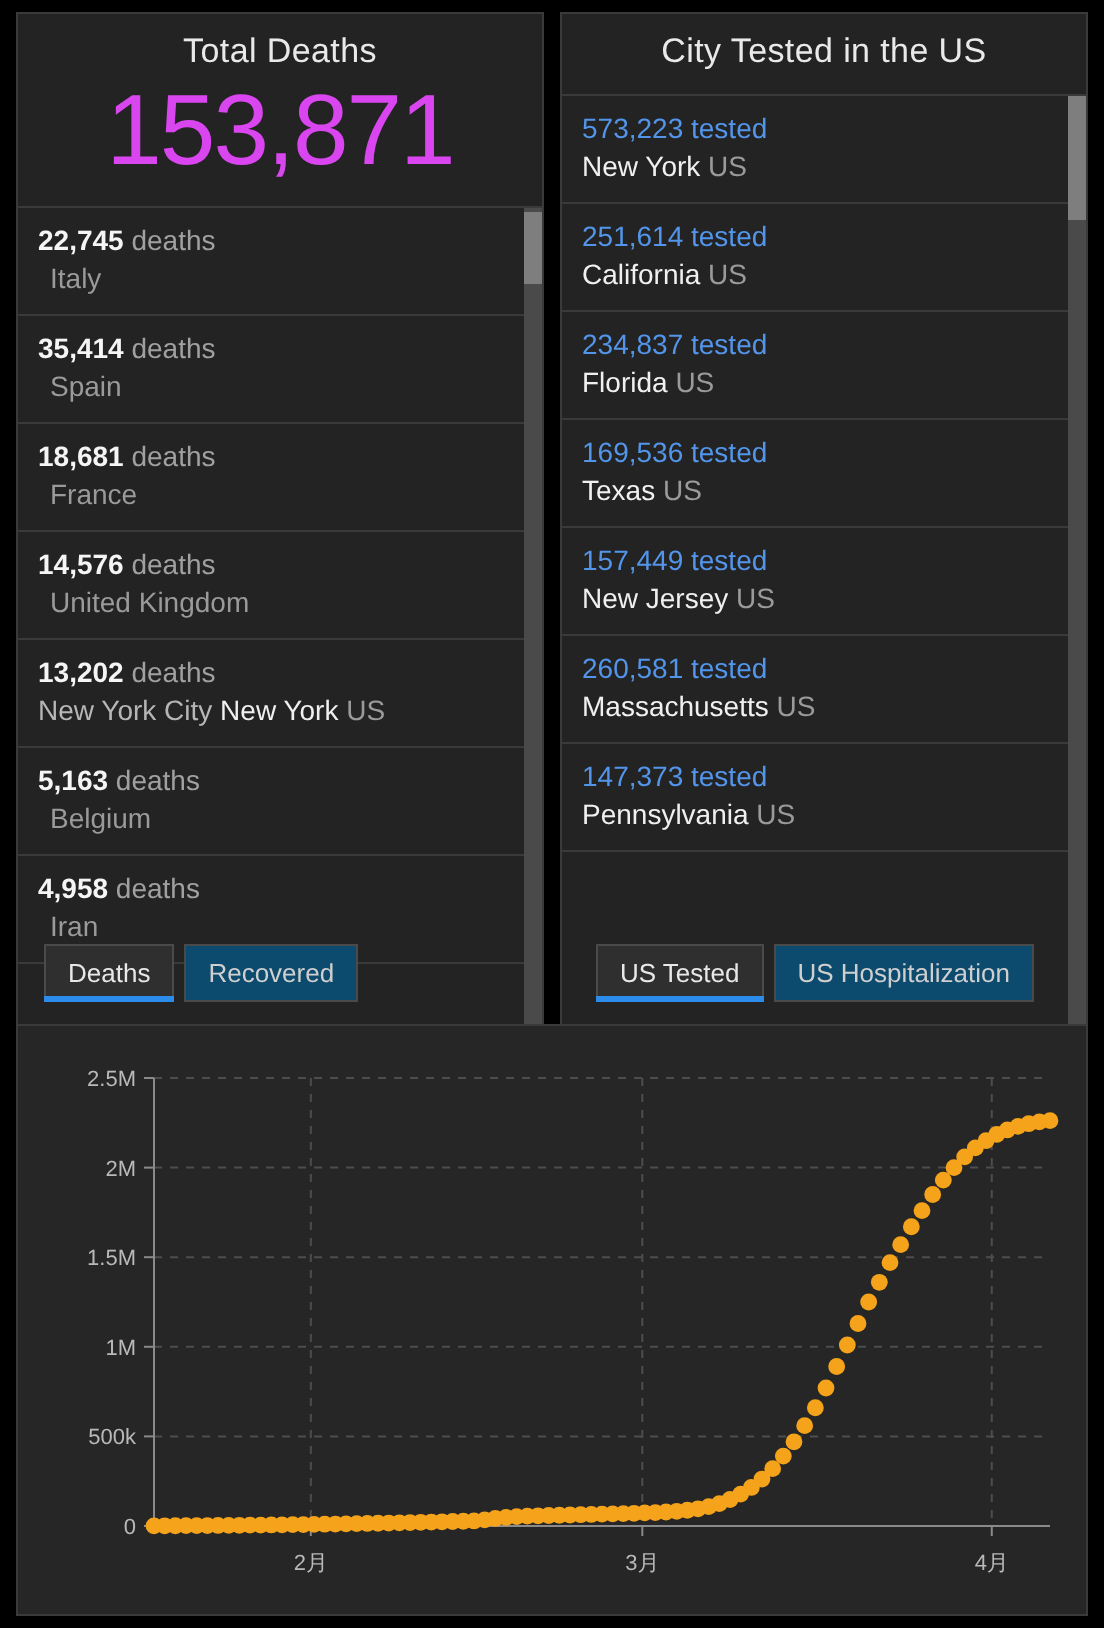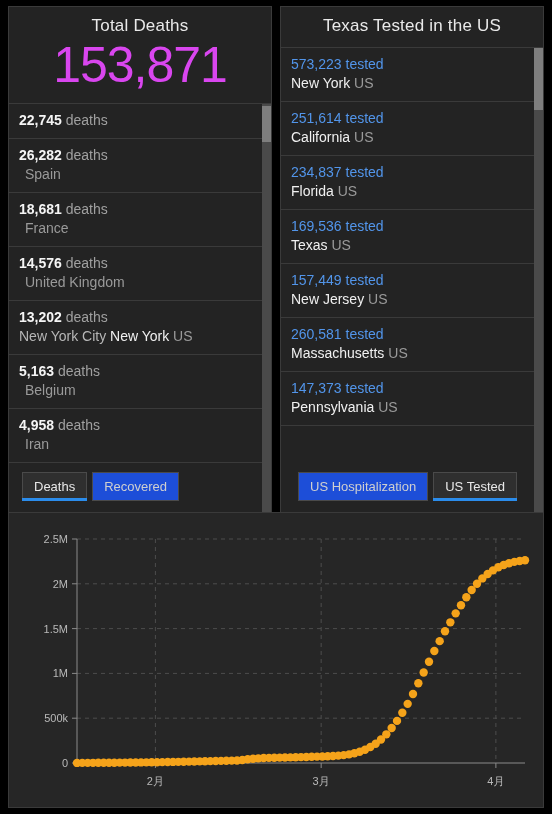--- a/index.html
+++ b/index.html
@@ -125,21 +125,21 @@
   .tabgroup {
     position: absolute;
     top: 2px;
     display: flex;
     gap: 5px;
   }
   .tabgroup.left { left: 22px; }
   .tabgroup.right { left: 298px; }
 
   .tab {
-    background: #1d4ed8;
+    background: #0c4a6e;
     border: 1px solid #4a4a4a;
     color: #cfcfcf;
     font-size: 13px;
     line-height: 15px;
     padding: 6px 11px 6px 11px;
     box-sizing: border-box;
     position: relative;
     cursor: pointer;
     white-space: nowrap;
   }
@@ -184,23 +184,24 @@
 
     <div class="panel">
       <div class="panel-head">
         <div class="panel-title">Total Deaths</div>
         <div class="panel-big">153,871</div>
       </div>
       <div class="panel-list">
         <div class="list-inner" id="left-list">
             <div class="row">
               <div class="line1"><span class="num">22,745</span><span class="unit"> deaths</span></div>
-            </div>
-            <div class="row">
-              <div class="line1"><span class="num">26,282</span><span class="unit"> deaths</span></div>
+              <div class="line2 indent"><span class="place-dim">Italy</span></div>
+            </div>
+            <div class="row">
+              <div class="line1"><span class="num">35,414</span><span class="unit"> deaths</span></div>
               <div class="line2 indent"><span class="place-dim">Spain</span></div>
             </div>
             <div class="row">
               <div class="line1"><span class="num">18,681</span><span class="unit"> deaths</span></div>
               <div class="line2 indent"><span class="place-dim">France</span></div>
             </div>
             <div class="row">
               <div class="line1"><span class="num">14,576</span><span class="unit"> deaths</span></div>
               <div class="line2 indent"><span class="place-dim">United Kingdom</span></div>
             </div>
@@ -218,21 +219,21 @@
             </div>
           </div>
         <div class="sbar">
           <div class="sthumb" style="top:2px;height:36px;"></div>
         </div>
       </div>
     </div>
 
     <div class="panel">
       <div class="panel-head">
-        <div class="panel-title">Texas Tested in the US</div>
+        <div class="panel-title">City Tested in the US</div>
       </div>
       <div class="panel-list">
         <div class="list-inner" id="right-list">
             <div class="row">
               <div class="line1"><span class="num blue">573,223</span><span class="unit blue"> tested</span></div>
               <div class="line2"><span class="place-strong">New York </span><span class="place-dim">US</span></div>
             </div>
             <div class="row">
               <div class="line1"><span class="num blue">251,614</span><span class="unit blue"> tested</span></div>
               <div class="line2"><span class="place-strong">California </span><span class="place-dim">US</span></div>
@@ -265,22 +266,22 @@
     </div>
 
   </div>
 
   <div class="tabrow">
     <div class="tabgroup left" id="tabs-left">
         <div class="tab active">Deaths</div>
         <div class="tab">Recovered</div>
       </div>
     <div class="tabgroup right" id="tabs-right">
+        <div class="tab active">US Tested</div>
         <div class="tab">US Hospitalization</div>
-        <div class="tab active">US Tested</div>
       </div>
   </div>
 
   <div class="chartbox">
     <svg id="chart-svg" width="534" height="294" viewBox="0 0 534 294">
         <line x1="63" y1="250" x2="68" y2="250" stroke="#8a8a8a" stroke-width="1"></line>
         <text x="59" y="254" text-anchor="end" class="axis-label">0</text>
         <line x1="68" y1="205.2" x2="516" y2="205.2" stroke="#4d4d4d" stroke-width="1" stroke-dasharray="4,4"></line>
         <line x1="63" y1="205.2" x2="68" y2="205.2" stroke="#8a8a8a" stroke-width="1"></line>
         <text x="59" y="209.2" text-anchor="end" class="axis-label">500k</text>

